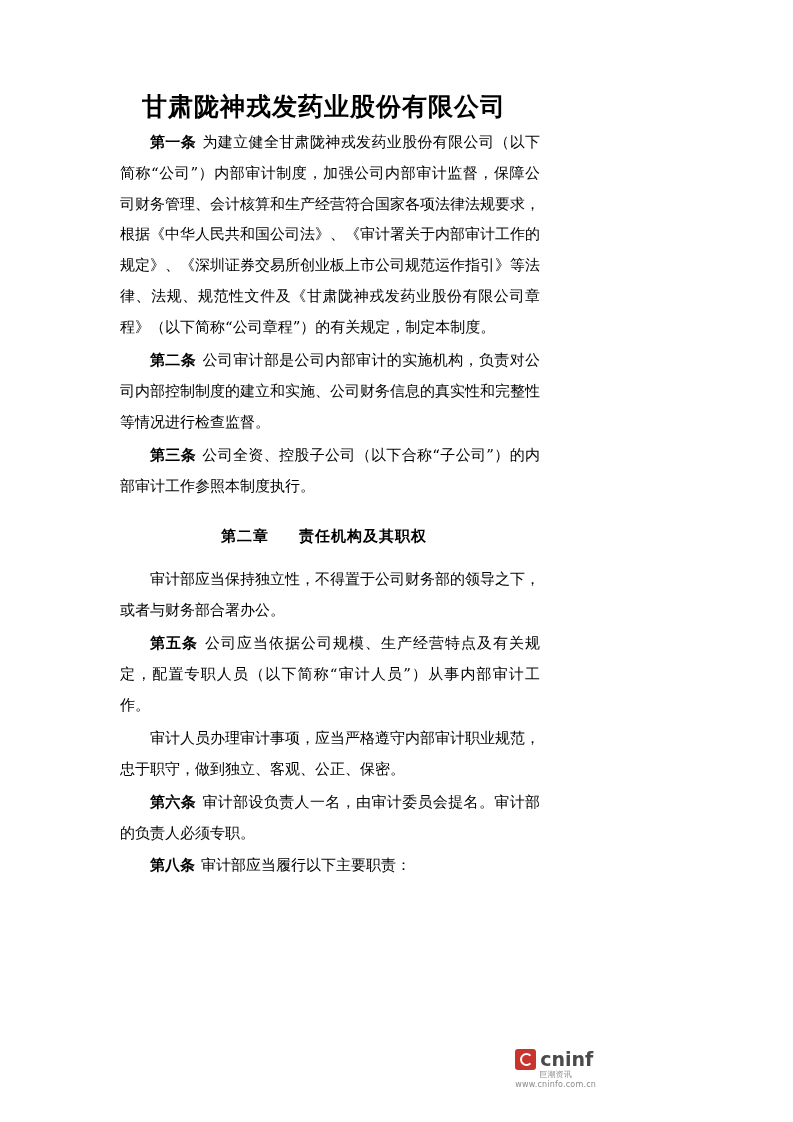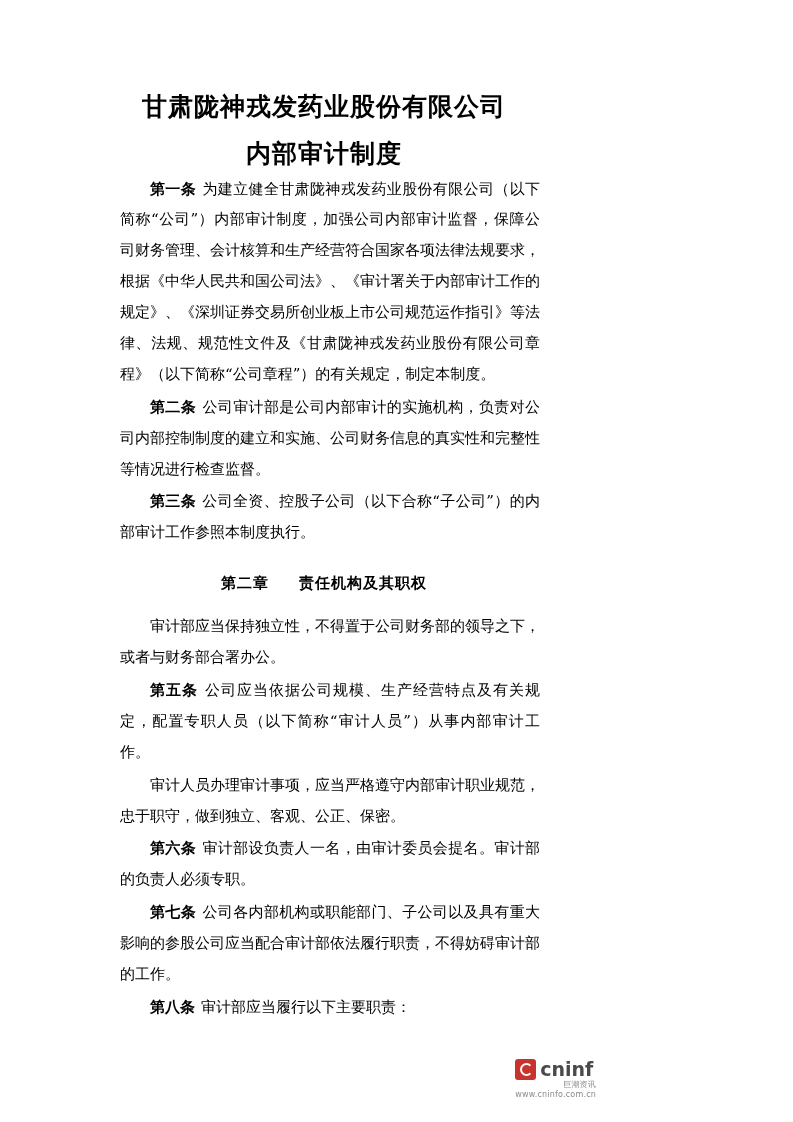--- a/index.html
+++ b/index.html
@@ -65,22 +65,22 @@
   .art-label {
     font-weight: bold;
   }
   .art-space {
     display: inline-block;
     width: 6px;
   }
   .footer-logo {
     position: absolute;
     right: 52px;
-    bottom: 22px;
-    text-align: right;
+    bottom: 32px;
+    text-align: center;
     line-height: 1.1;
   }
   .logo-row {
     display: flex;
     align-items: center;
   }
   .logo-mark {
     width: 21px;
     height: 21px;
     background: #c9332e;
@@ -117,21 +117,20 @@
     margin-right: 0;
   }
 </style>
 </head>
 <body>
 
 <div class="page">
 
   <h1 class="doc-title">
     <span>甘肃陇神戎发药业股份有限公司</span>
-    <span class="line2">内部审计制度</span>
   </h1>
 
 
   <p class="para"><span class="art-label">第一条</span><span class="art-space"></span><span>为建立健全甘肃陇神戎发药业股份有限公司（以下简称“公司”）内部审计制度，加强公司内部审计监督，保障公司财务管理、会计核算和生产经营符合国家各项法律法规要求，根据《中华人民共和国公司法》、《审计署关于内部审计工作的规定》、《深圳证券交易所创业板上市公司规范运作指引》等法律、法规、规范性文件及《甘肃陇神戎发药业股份有限公司章程》（以下简称“公司章程”）的有关规定，制定本制度。</span></p>
 
   <p class="para"><span class="art-label">第二条</span><span class="art-space"></span><span>公司审计部是公司内部审计的实施机构，负责对公司内部控制制度的建立和实施、公司财务信息的真实性和完整性等情况进行检查监督。</span></p>
 
   <p class="para"><span class="art-label">第三条</span><span class="art-space"></span><span>公司全资、控股子公司（以下合称“子公司”）的内部审计工作参照本制度执行。</span></p>
 
   <div class="chapter-heading second">
@@ -140,21 +139,20 @@
 
 
   <p class="para noindent"><span>审计部应当保持独立性，不得置于公司财务部的领导之下，或者与财务部合署办公。</span></p>
 
   <p class="para"><span class="art-label">第五条</span><span class="art-space"></span><span>公司应当依据公司规模、生产经营特点及有关规定，配置专职人员（以下简称“审计人员”）从事内部审计工作。</span></p>
 
   <p class="para noindent"><span>审计人员办理审计事项，应当严格遵守内部审计职业规范，忠于职守，做到独立、客观、公正、保密。</span></p>
 
   <p class="para"><span class="art-label">第六条</span><span class="art-space"></span><span>审计部设负责人一名，由审计委员会提名。审计部的负责人必须专职。</span></p>
 
-  <p class="para"><span class="art-label">第七条</span><span class="art-space"></span><span>公司各内部机构或职能部门、子公司以及具有重大影响的参股公司应当配合审计部依法履行职责，不得妨碍审计部的工作。</span></p>
 
   <p class="para"><span class="art-label">第八条</span><span class="art-space"></span><span>审计部应当履行以下主要职责：</span></p>
 
   <div class="footer-logo">
     <div class="logo-row">
       <span class="logo-mark"></span>
       <span class="logo-text">cninf</span>
     </div>
     <div class="logo-sub">
       <span class="cn">巨潮资讯</span>

